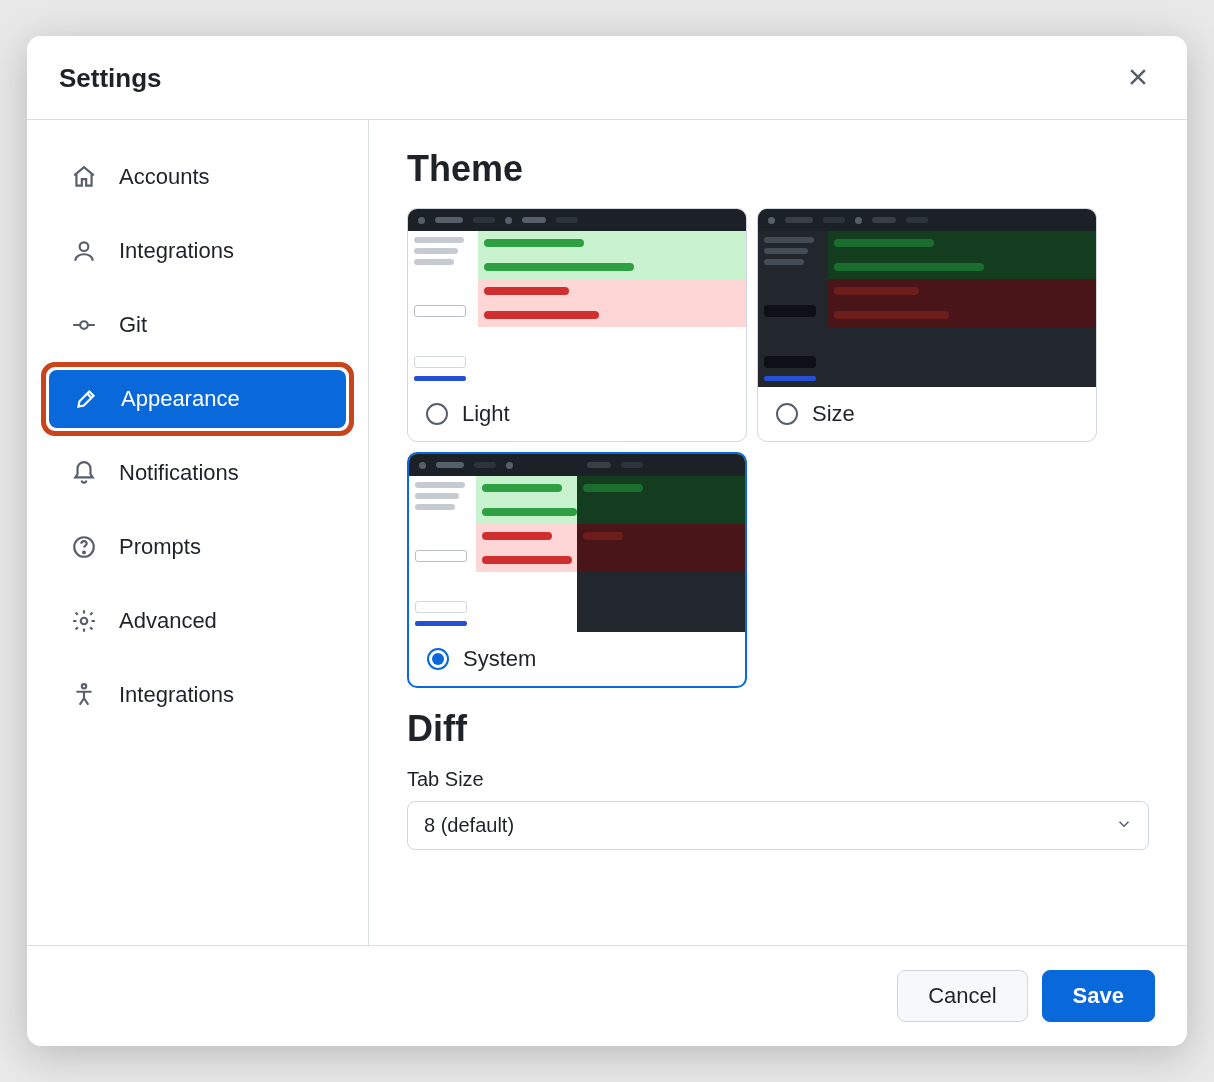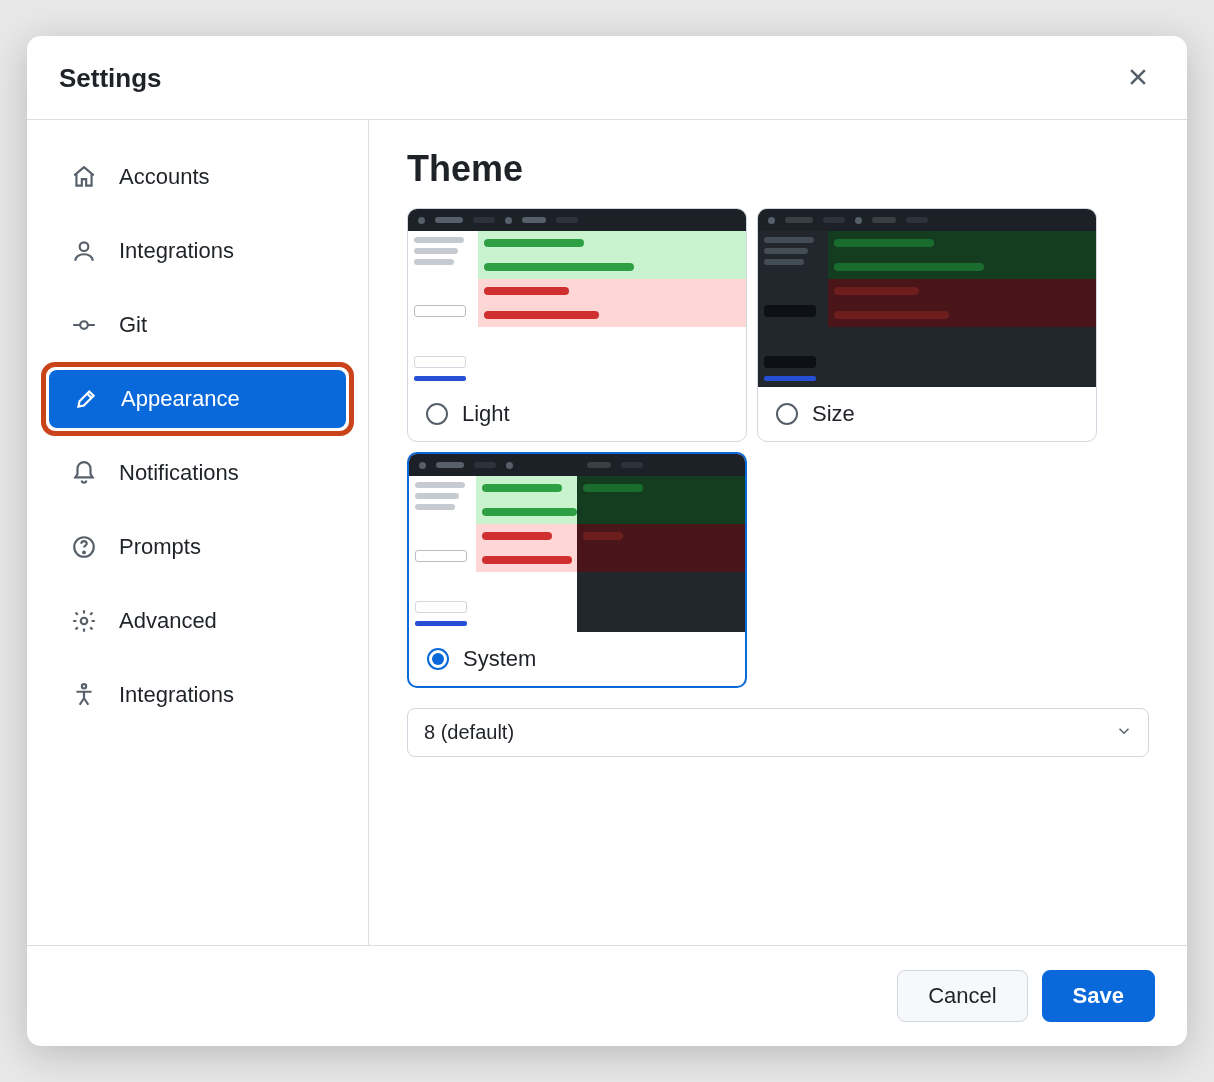--- a/index.html
+++ b/index.html
@@ -462,21 +462,23 @@
             </div>
           </div>
           <div class="theme-footer">
             <span class="radio checked"></span>
             <span>System</span>
           </div>
         </div>
 
       </div>
 
-
+      <h2 class="section-heading">Diff</h2>
+
+      <label class="field-label">Tab Size</label>
       <div class="select-wrap">
         <div class="select">8 (default)</div>
         <span class="select-caret">
           <svg width="18" height="18" viewBox="0 0 24 24" fill="none" stroke="currentColor" stroke-width="2">
               <path d="M6 9l6 6 6-6"></path>
             </svg>
         </span>
       </div>
 
     </div>

